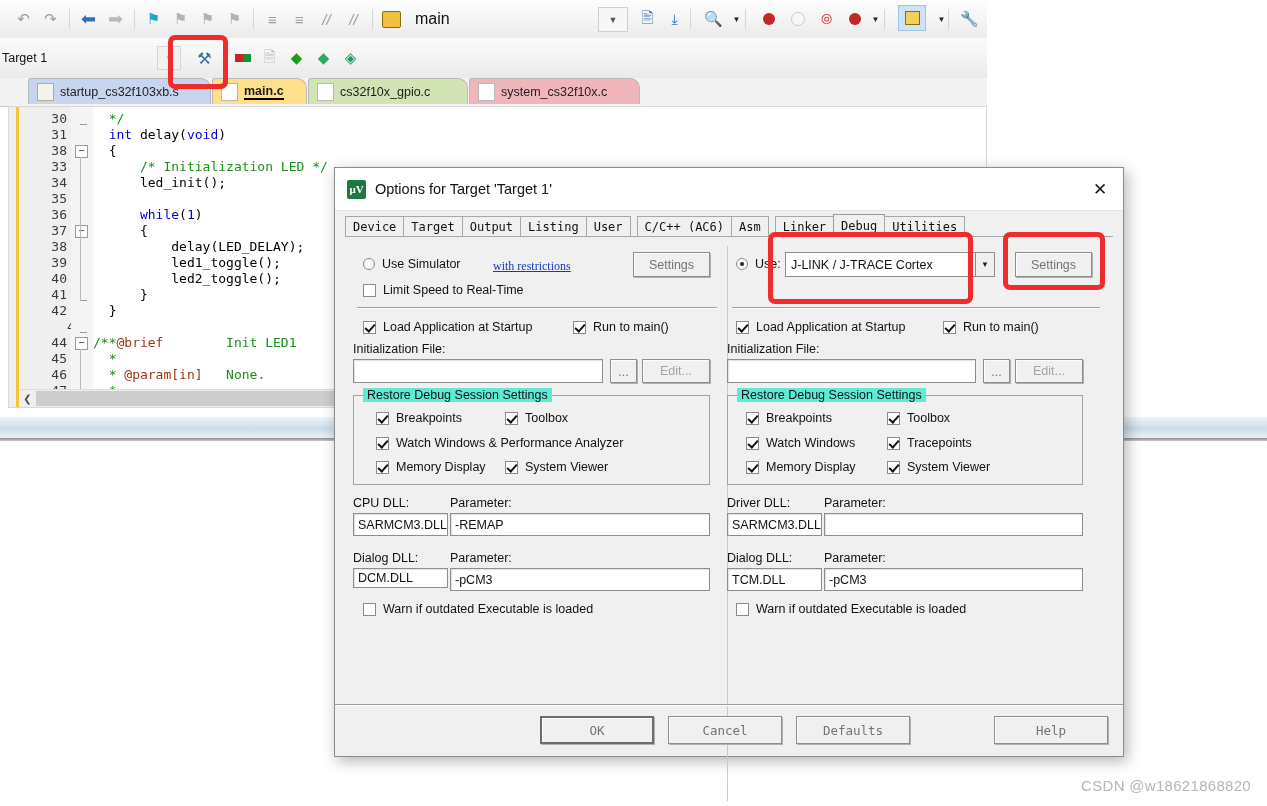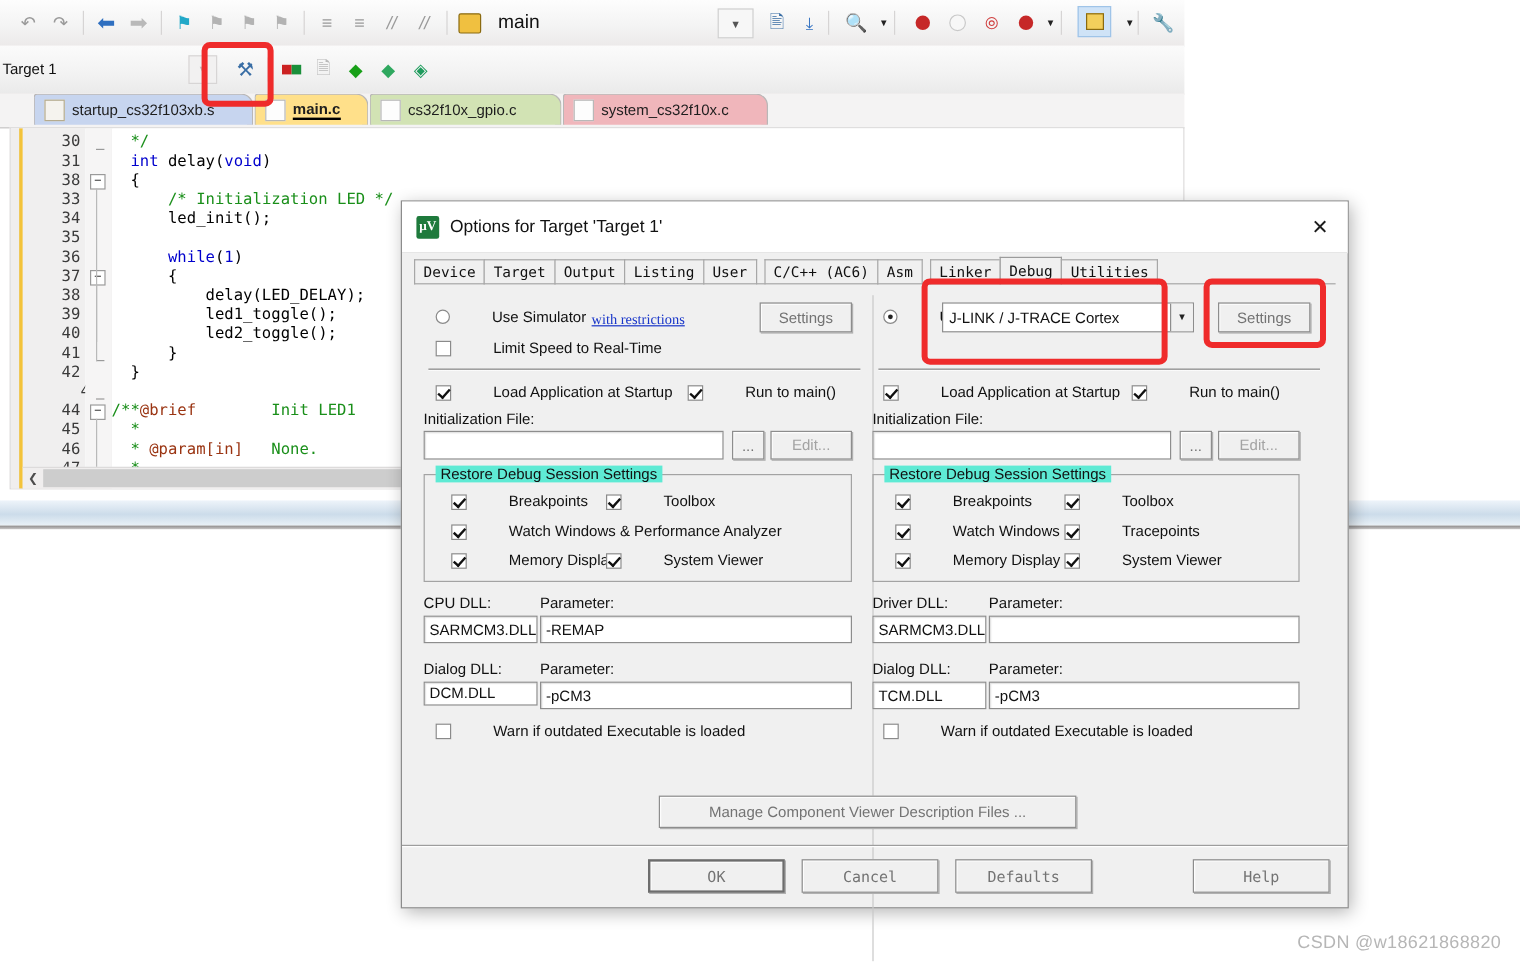--- a/index.html
+++ b/index.html
@@ -103,21 +103,21 @@
   .dtab.sel{background:#f0f0f0;border-color:#9b9b9b;height:23px;line-height:23px;font-weight:normal;}
   .dtab.gap{margin-left:7px;}
   .dtabs-line{position:absolute;left:10px;top:68px;right:10px;height:1px;background:#a7a7a7;}
 
   
   .pane{position:absolute;top:72px;height:502px;}
   .pane.left{left:10px;width:379px;}
   .pane.right{left:389px;width:391px;}
   .vsep{position:absolute;left:392px;top:78px;width:1px;height:555px;background:#c9c9c9;}
 
-  .row{position:absolute;display:flex;align-items:center;gap:28px;}
+  .row{position:absolute;display:flex;align-items:center;}
   .lbl{font-size:12.5px;color:#111;}
 
   .radio{width:12px;height:12px;border-radius:50%;border:1px solid #8a8a8a;background:#fff;
      box-sizing:border-box;position:relative;margin-right:7px;flex:none;}
   .radio.on::after{content:"";position:absolute;left:3px;top:3px;width:4px;height:4px;
      border-radius:50%;background:#222;}
   .chk{width:13px;height:13px;border:1px solid #8a8a8a;background:#fff;box-sizing:border-box;
      position:relative;margin-right:7px;flex:none;}
   .chk.on::after{content:"";position:absolute;left:3px;top:0px;width:4px;height:8px;
      border:solid #111;border-width:0 2px 2px 0;transform:rotate(42deg);}
@@ -473,21 +473,20 @@
     <div class="lbl" style="position:absolute;left:100px;top:311px;">Parameter:</div>
     <div class="tfield" style="position:absolute;left:3px;top:328px;width:95px;height:23px;">TCM.DLL</div>
     <div class="tfield" style="position:absolute;left:100px;top:328px;width:259px;height:23px;">-pCM3</div>
 
     <div class="row" style="left:12px;top:362px;">
       <span class="chk"></span>
       <span class="lbl">Warn if outdated Executable is loaded</span>
     </div>
   </div>
 
-  <div class="btn" style="position:absolute;left:214px;top:495px;width:348px;height:27px;">Manage Component Viewer Description Files ...</div>
 
   <div class="dlg-footer-sep" style="top:536px;"></div>
 
   <div class="btn mono def" style="position:absolute;left:205px;top:548px;width:114px;height:28px;">OK</div>
   <div class="btn mono" style="position:absolute;left:333px;top:548px;width:114px;height:28px;">Cancel</div>
   <div class="btn mono" style="position:absolute;left:461px;top:548px;width:114px;height:28px;">Defaults</div>
   <div class="btn mono" style="position:absolute;left:659px;top:548px;width:114px;height:28px;">Help</div>
 </div>
 
 <div class="redbox" style="left:168px;top:35px;width:50px;height:44px;"></div>

